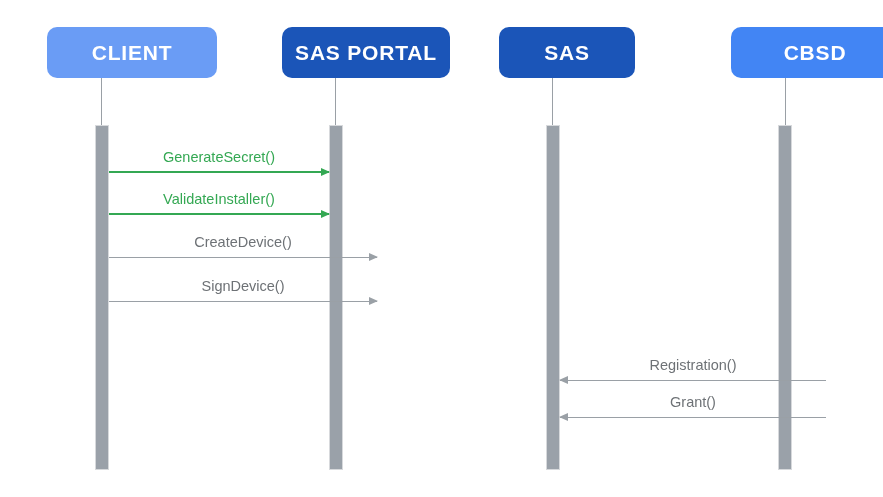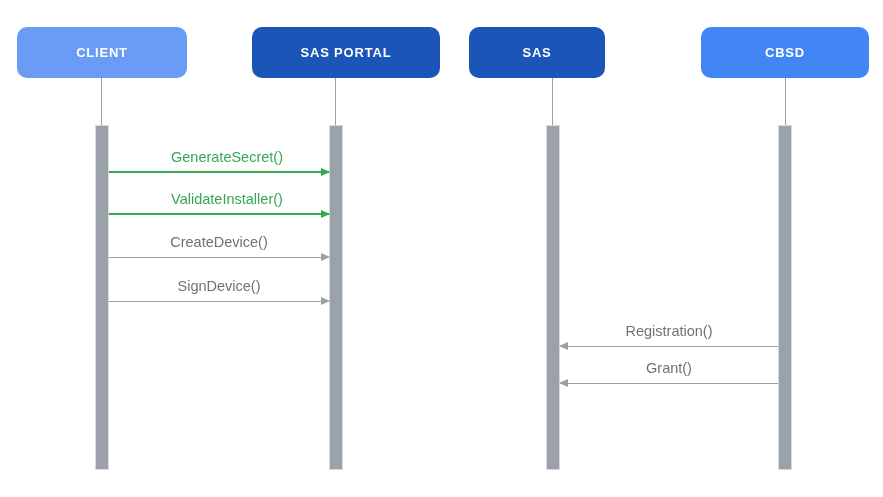--- a/index.html
+++ b/index.html
@@ -4,27 +4,27 @@
 <style>
   html,body { margin:0; padding:0; background:#fff; }
   #diagram {
     position:relative; width:883px; height:497px; overflow:hidden;
     background:#fff; font-family:"Liberation Sans", sans-serif;
   }
   
   .actor-box {
     position:absolute; top:27px; height:51px; border-radius:10px;
     display:flex; align-items:center; justify-content:center;
-    color:var(--title-text); font-weight:bold; font-size:13px; letter-spacing:0.8px;
+    color:var(--title-text); font-weight:bold; font-size:21px; letter-spacing:0.8px;margin-left:30px;
   }
   .actor-box[data-color="light"]  { background:var(--actor-light); }
   .actor-box[data-color="medium"] { background:var(--actor-medium); }
   .actor-box[data-color="dark"]   { background:var(--actor-dark); }
   #box-client { left:17px;  width:170px; }
-  #box-portal { left:252px; width:188px; }
+  #box-portal { left:252px; width:168px; }
   #box-sas    { left:469px; width:136px; }
   #box-cbsd   { left:701px; width:168px;align-items:center; }
 
   .connector {
     position:absolute; top:78px; height:47px; width:1px;
     background:var(--gray-line);
   }
   #conn-client { left:101px; }
   #conn-portal { left:335px; }
   #conn-sas    { left:552px; }
@@ -36,36 +36,36 @@
     box-sizing:border-box;
   }
   #bar-client { left:95px; }
   #bar-portal { left:329px; }
   #bar-sas    { left:546px; }
   #bar-cbsd   { left:778px; }
 
   
   .message { position:absolute; height:26px; }
   .left-group  { left:109px; width:220px; }
-  .right-group { left:560px; width:218px; }
+  .right-group { left:560px; width:218px;margin-top:34px; }
   .m1 { top:147px; }
   .m2 { top:189px; }
   .m3 { top:232px; }
   .m4 { top:276px;text-decoration:underline; }
   .m5 { top:321px; }
   .m6 { top:358px; }
 
   .message[data-color="green"] { color:var(--green-accent); }
-  .message[data-color="gray"]  { color:var(--gray-line); }
+  .message[data-color="gray"]  { color:var(--gray-line);padding-left:48px; }
 
   .msg-label {
     position:absolute; bottom:8px; left:0; width:100%;
     text-align:center; font-size:14.5px; white-space:nowrap;
   }
-  .message[data-color="green"] .msg-label { color:var(--green-accent);padding-left:8px; }
+  .message[data-color="green"] .msg-label { color:var(--green-accent); }
   .message[data-color="gray"]  .msg-label { color:var(--gray-text); }
 
   .msg-line { position:absolute; bottom:0; left:0; right:0; background:currentColor; }
   .message[data-color="green"] .msg-line { height:2px; }
   .message[data-color="gray"]  .msg-line { height:1px; }
 
   .arrowhead {
     position:absolute; width:0; height:0; bottom:-3px;
     border-top:4px solid transparent; border-bottom:4px solid transparent;
   }

